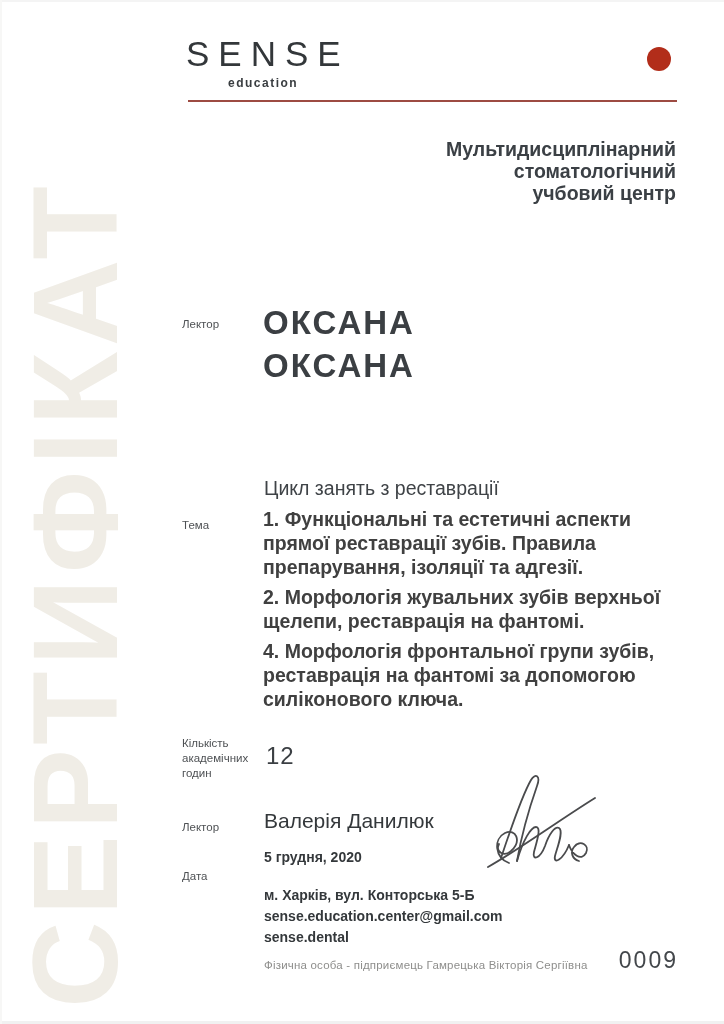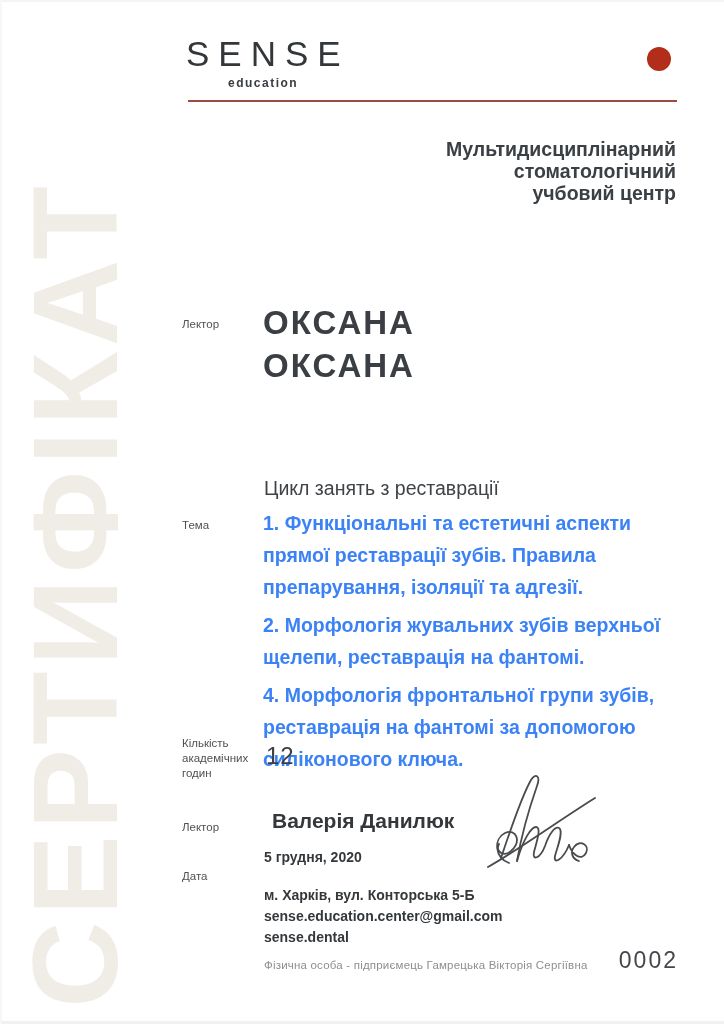--- a/index.html
+++ b/index.html
@@ -75,31 +75,31 @@
     line-height: 43px; color: #3b3f43;
   }
 
   .cycle-title {
     position: absolute; left: 264px; top: 477px;
     font-size: 19.5px; font-weight: 400; color: #3f4347;
   }
 
   .topics {
     position: absolute; left: 263px; top: 507px; width: 418px;
-    font-size: 19.5px; font-weight: 700; line-height: 32px; color: #3b82f6;
+    font-size: 19.5px; font-weight: 700; line-height: 24px; color: #404040;
   }
   .topics p { margin-bottom: 6px; }
 
   .hours-value {
     position: absolute; left: 266px; top: 742px;
     font-size: 24px; font-weight: 400; letter-spacing: 1px; color: #3b3f43;
   }
   .lecturer-name {
     position: absolute; left: 264px; top: 809px;
-    font-size: 21px; font-weight: 700; color: #34383b; margin-left: 8px;
+    font-size: 21px; font-weight: 400; color: #34383b;
   }
   .date-value {
     position: absolute; left: 264px; top: 849px;
     font-size: 14px; font-weight: 700; color: #34383b;
   }
 
   .signature { position: absolute; left: 478px; top: 766px; }
 
   .contact-block {
     position: absolute; left: 264px; top: 885px;
@@ -171,15 +171,15 @@
     </g>
   </svg>
 
   <div class="contact-block">
     <div>м. Харків, вул. Конторська 5-Б</div>
     <div>sense.education.center@gmail.com</div>
     <div>sense.dental</div>
   </div>
 
   <div class="legal-entity">Фізична особа - підприємець Гамрецька Вікторія Сергіївна</div>
-  <div class="certificate-number">0002</div>
+  <div class="certificate-number">0009</div>
 
 </div>
 
 </body></html>

